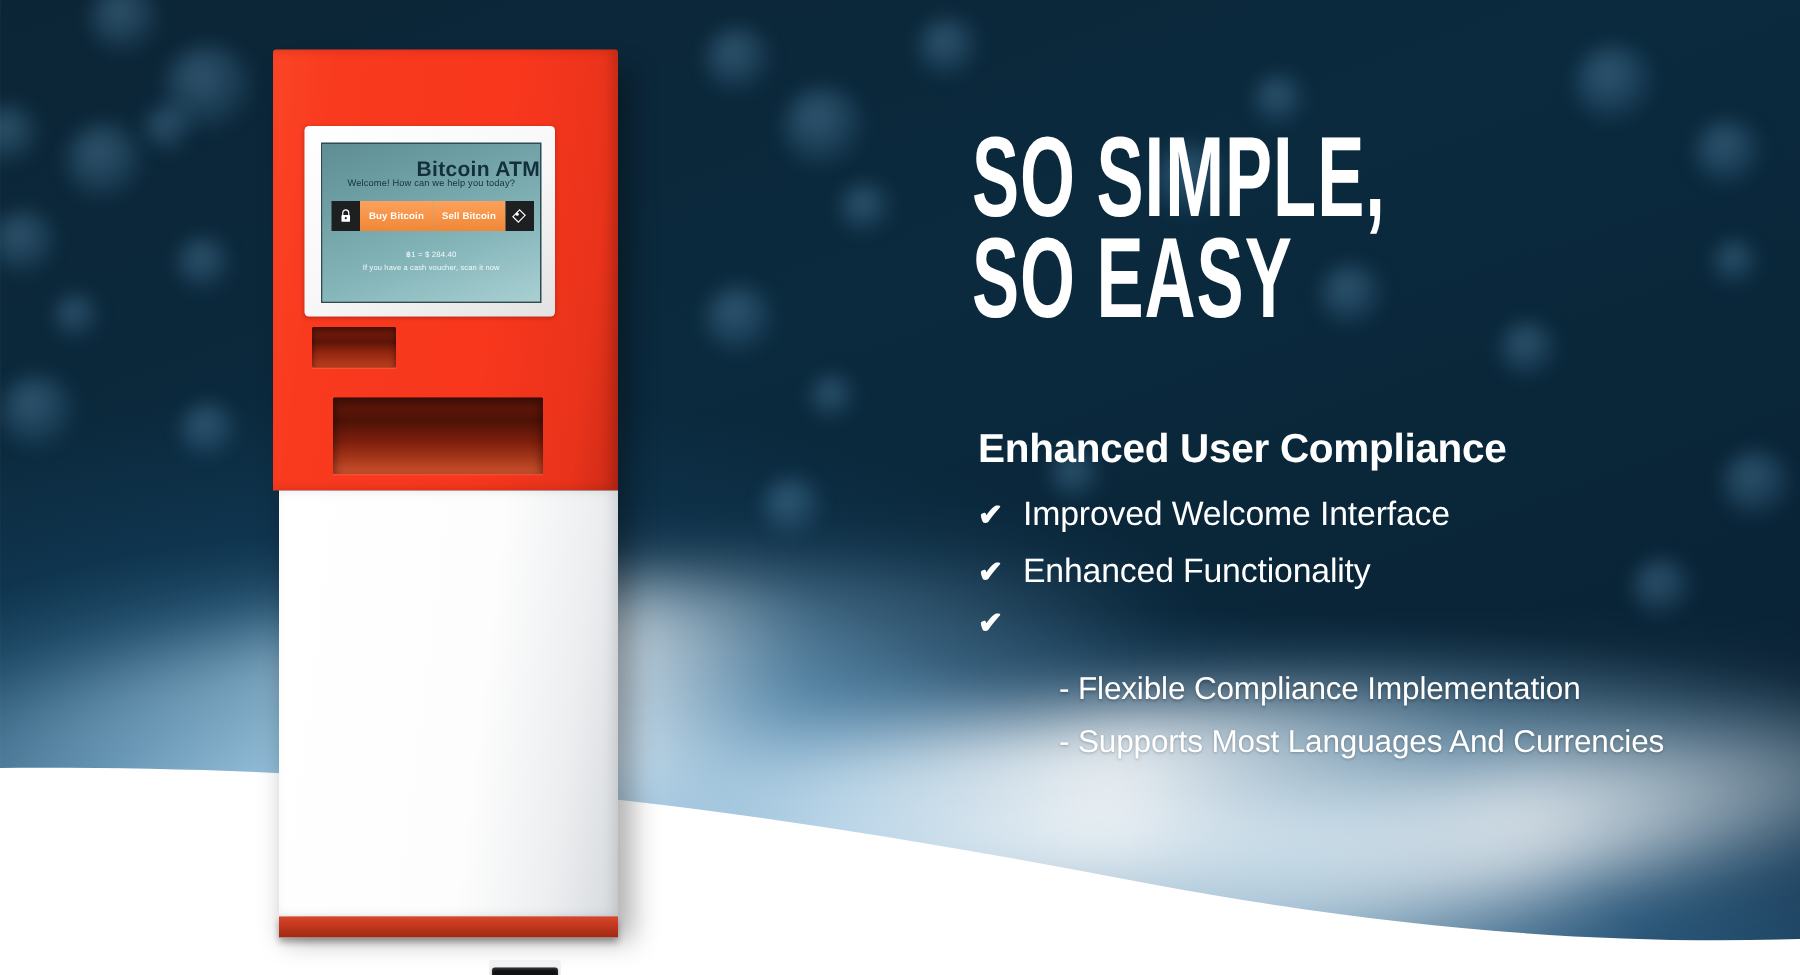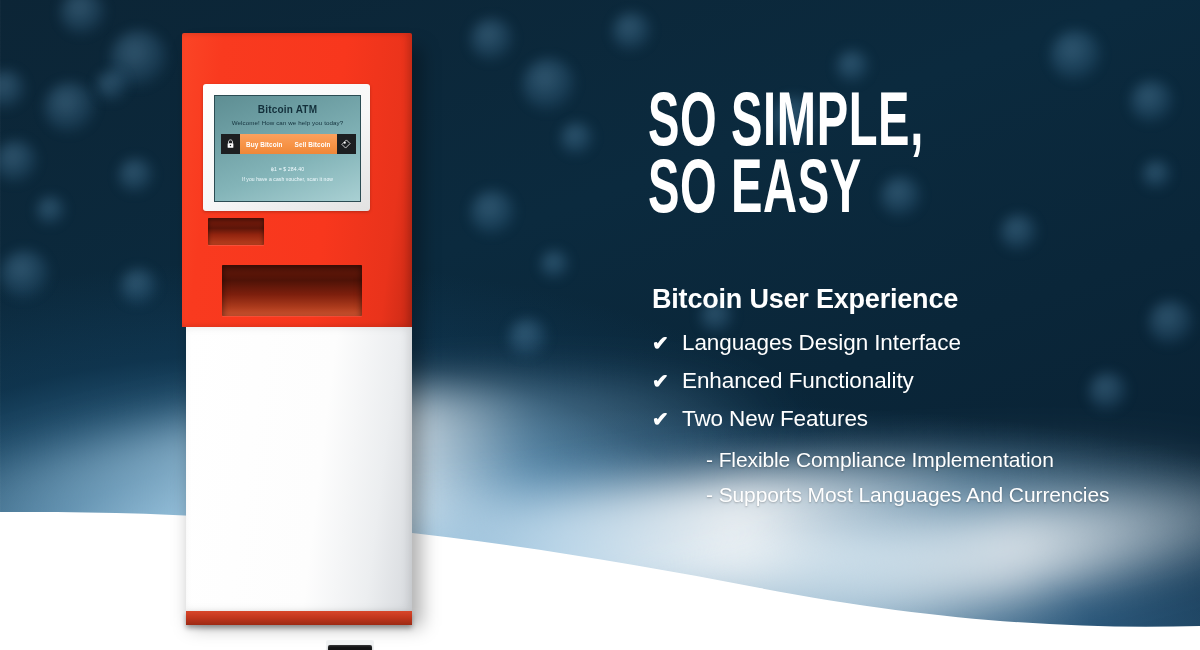--- a/index.html
+++ b/index.html
@@ -133,23 +133,23 @@
   .screen {
     position: absolute;
     left: 11px; top: 11px;
     width: 145px; height: 105px;
     background: linear-gradient(160deg, #5e8e93 0%, #6a9ba0 22%, #83b4b8 62%, #a9d0d3 100%);
     border: 1px solid #2b4c53;
     overflow: hidden;
   }
   .scr-title {
     position: absolute; left: 0; right: 0; top: 8px;
-    text-align: center;
+    text-align: right;
     color: #13303b;
-    font-size: 10px;
+    font-size: 14px;
     font-weight: 700;
     letter-spacing: .2px;
   }
   .scr-welcome {
     position: absolute; left: 0; right: 0; top: 23px;
     text-align: center;
     color: #14323d;
     font-size: 6.2px;
     letter-spacing: .1px;
   }
@@ -389,34 +389,33 @@
     <div class="kiosk-base"></div>
   </div>
 
   <div class="content">
 
     <div class="headline">
       <span class="l1">SO SIMPLE,</span>
       <span class="l2">SO EASY</span>
     </div>
 
-    <div class="subhead">Bitcoin User Experience</div>
+    <div class="subhead">Enhanced User Compliance</div>
 
     <div class="bullets">
       <div class="bullet">
         <span class="tick">✔</span>
-        <span class="btext">Languages Design Interface</span>
+        <span class="btext">Improved Welcome Interface</span>
       </div>
       <div class="bullet">
         <span class="tick">✔</span>
         <span class="btext">Enhanced Functionality</span>
       </div>
       <div class="bullet">
         <span class="tick">✔</span>
-        <span class="btext">Two New Features</span>
       </div>
     </div>
 
     <div class="subbullets">
       <div class="subbullet">- Flexible Compliance Implementation</div>
       <div class="subbullet">- Supports Most Languages And Currencies</div>
     </div>
 
   </div>
 </div>

